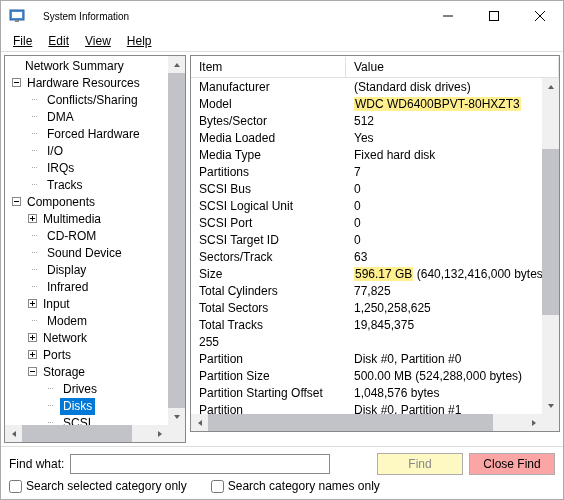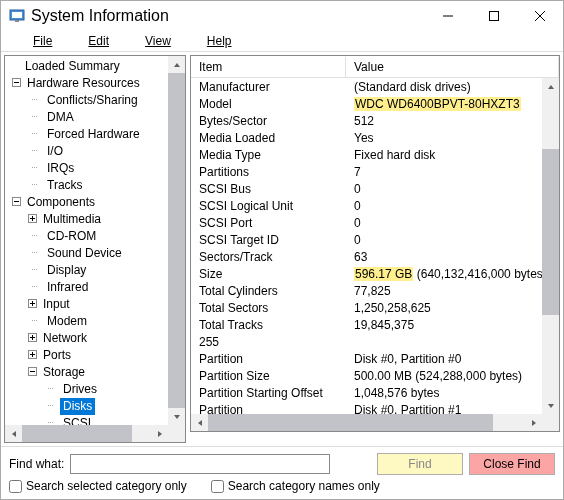--- a/index.html
+++ b/index.html
@@ -1,26 +1,26 @@
 <!DOCTYPE html>
 <html><head>
 <meta charset="utf-8">
 <style>
   * { box-sizing: border-box; }
   html, body { margin: 0; padding: 0; font-family: "Segoe UI", Tahoma, sans-serif; font-size: 12px; color: #000; background: #fff; }
   .window { width: 564px; height: 500px; border: 1px solid #aaa; display: flex; flex-direction: column; background: #fff; }
   .titlebar { height: 30px; display: flex; align-items: center; padding: 0 0 0 8px; }
   .titlebar .icon { width: 16px; height: 16px; margin-right: 6px; }
-  .titlebar .title { flex: 1; font-size: 16px; }
+  .titlebar .title { flex: 1; font-size: 10px; margin-left: 12px; }
   .titlebar .winbtns { display: flex; }
   .titlebar .winbtn { width: 46px; height: 30px; display: flex; align-items: center; justify-content: center; }
   .titlebar .winbtn svg { width: 10px; height: 10px; }
   .menubar { height: 20px; display: flex; align-items: center; padding: 0 4px; gap: 0; }
   .menubar .menuitem { padding: 2px 8px; }
-  .menubar .menuitem span.u { text-decoration: underline; margin-left: 20px; }
+  .menubar .menuitem span.u { text-decoration: underline; }
   .body { flex: 1; display: flex; border-top: 1px solid #ddd; border-bottom: 1px solid #ddd; min-height: 0; }
   .tree-pane { width: 182px; border: 1px solid #888; margin: 3px 2px 3px 3px; display: flex; flex-direction: column; min-height: 0; position: relative; }
   .tree-scroll { flex: 1; overflow: hidden; padding: 2px 0 2px 2px; position: relative; }
   .tree-vscroll { position: absolute; right: 0; top: 0; bottom: 17px; width: 17px; background: #f0f0f0; display:flex; flex-direction:column;}
   .tree-hscroll { position: absolute; left: 0; right: 17px; bottom: 0; height: 17px; background: #f0f0f0; display:flex;}
   .scroll-corner { position:absolute; right:0; bottom:0; width:17px; height:17px; background:#f0f0f0;}
   .list-pane { flex: 1; border: 1px solid #888; margin: 3px 3px 14px 2px; display: flex; flex-direction: column; min-height: 0; position: relative; }
   .list-header { display: flex; border-bottom: 1px solid #e0e0e0; background: #fff; height: 22px; align-items:center;}
   .list-header .col { padding: 3px 8px; border-right: 1px solid #e0e0e0;}
   .list-header .col.item { width: 155px; }
@@ -97,21 +97,21 @@
   </div>
 
   <div class="body">
 
     <div class="tree-pane">
       <div class="tree-scroll">
         <div class="tree-root" id="tree-root">
             <div class="tree-row">
               <span class="indent" style="width: 0px;"></span>
               <span class="tw"></span>
-              <span class="label">Loaded Summary</span>
+              <span class="label">Network Summary</span>
             </div>
             <div class="tree-row">
               <span class="indent" style="width: 2px;"></span>
               <span class="tw"><svg viewBox="0 0 9 9">
                   <rect x="0.5" y="0.5" width="8" height="8" fill="#fff" stroke="#888"></rect>
                   <line x1="2" y1="4.5" x2="7" y2="4.5" stroke="#000"></line>
                 </svg></span>
               <span class="label">Hardware Resources</span>
             </div>
             <div class="tree-row">

